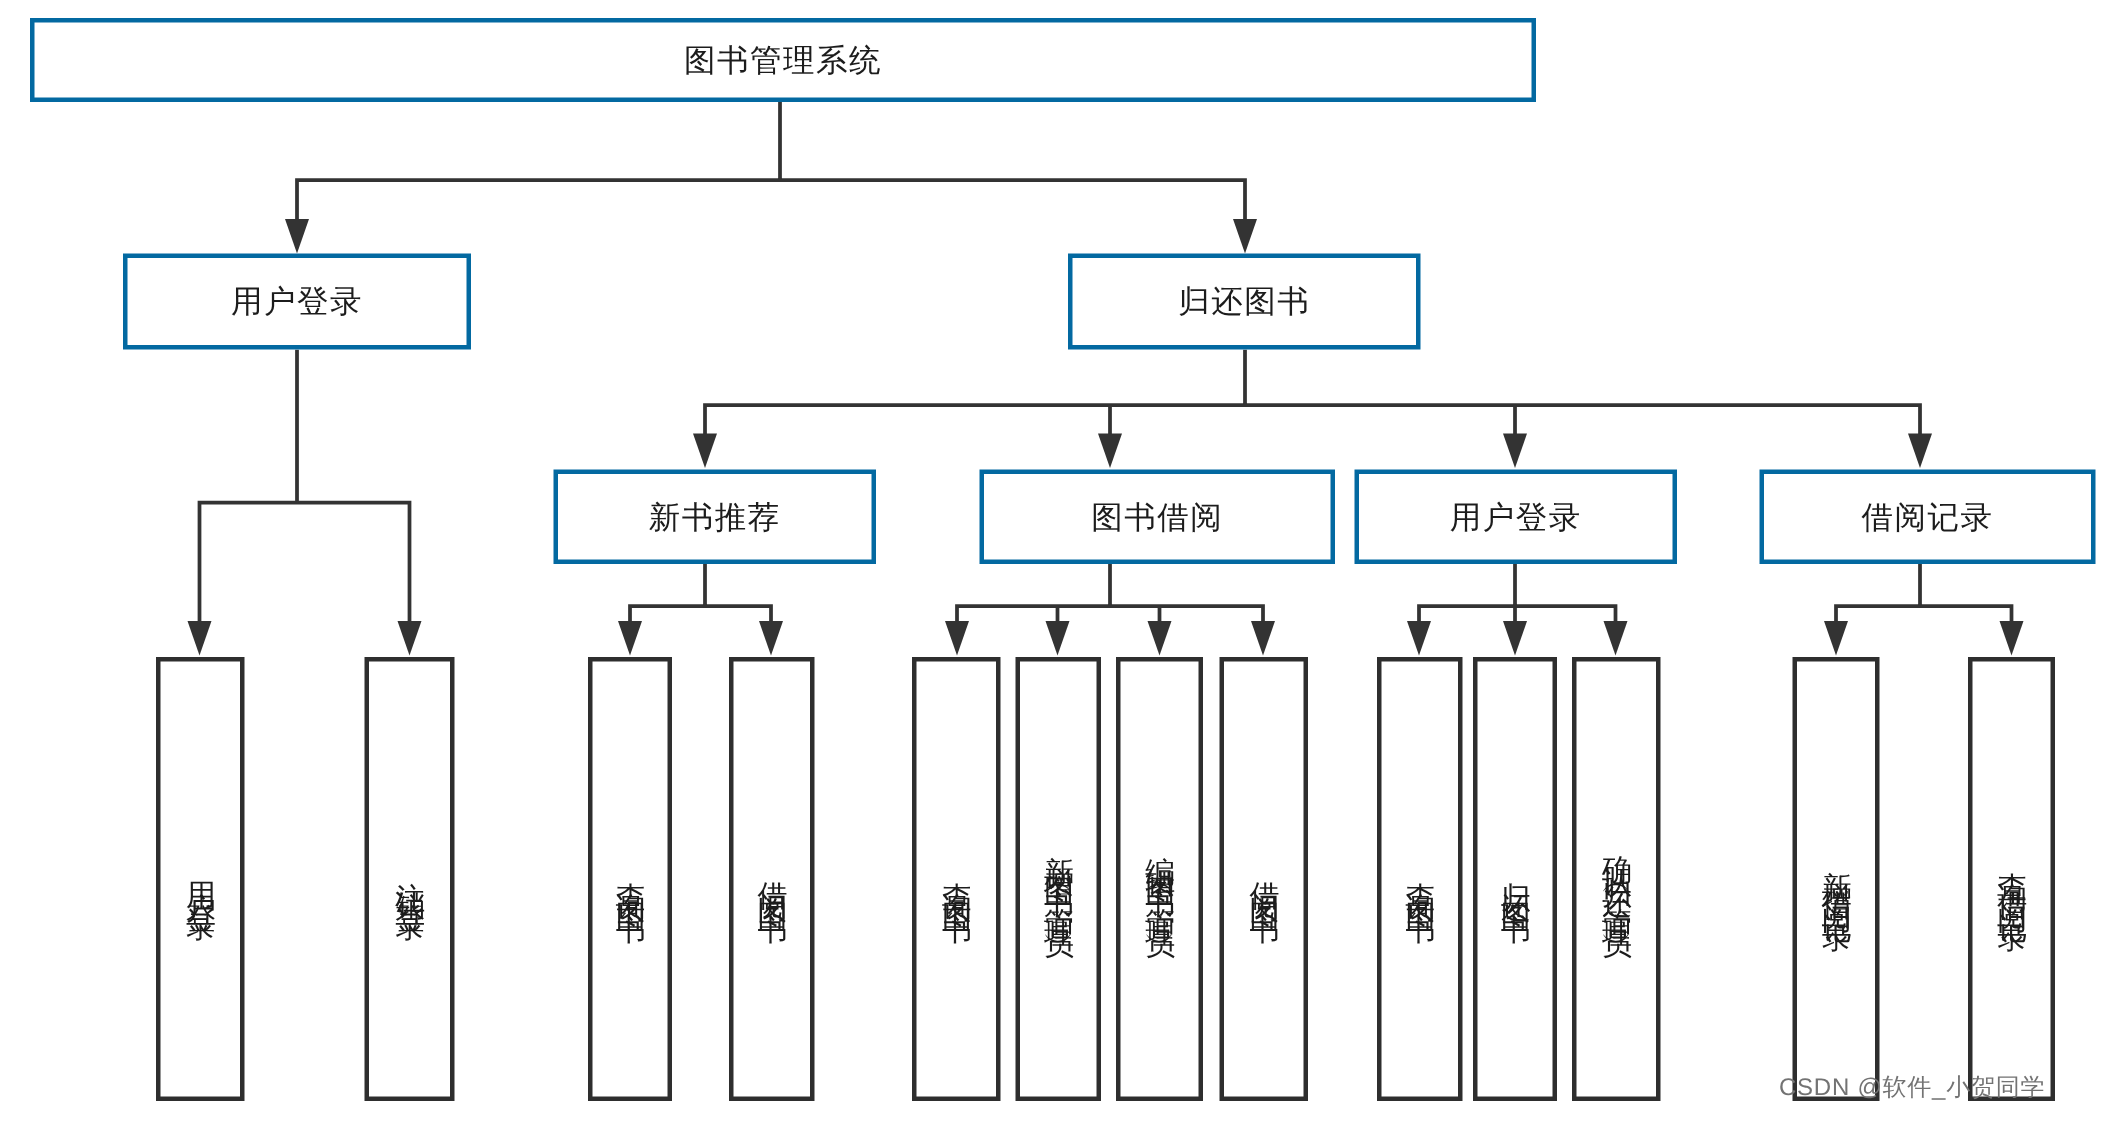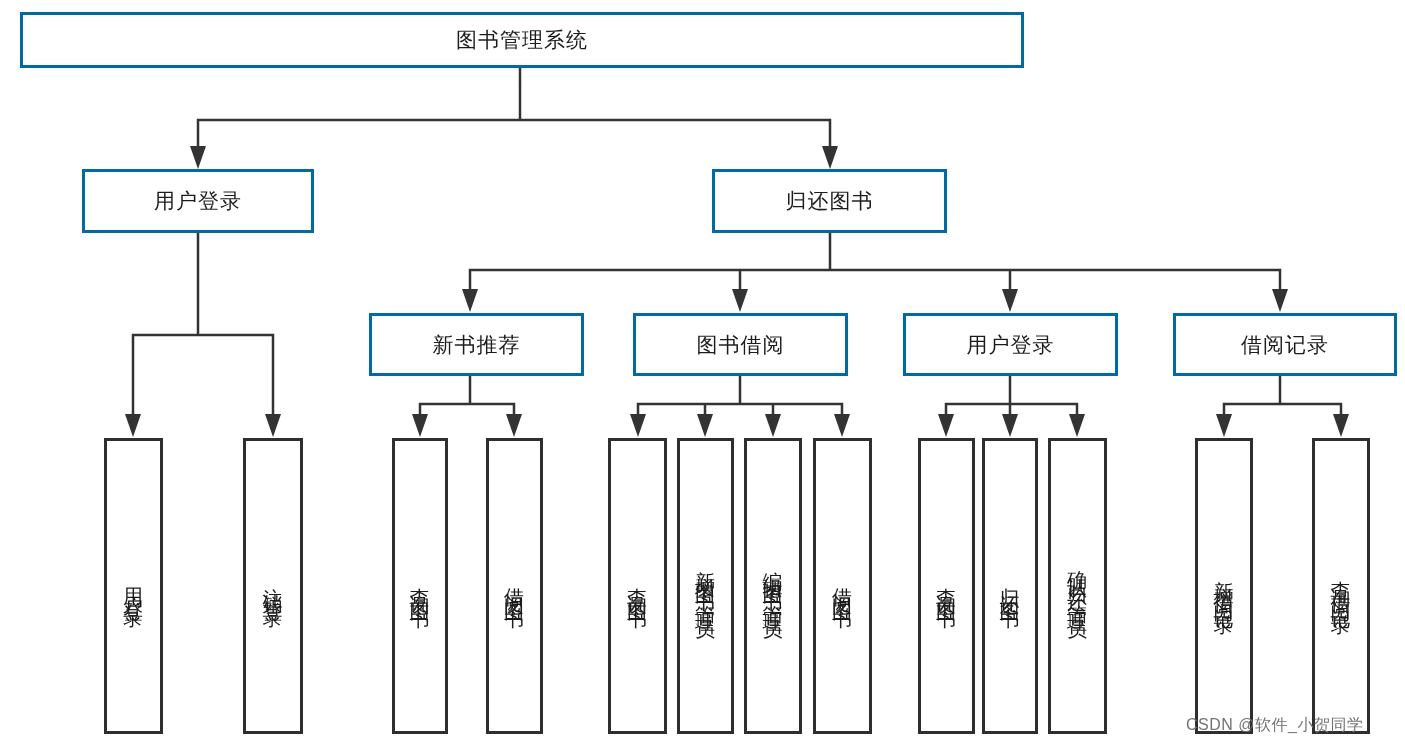--- a/index.html
+++ b/index.html
@@ -70,21 +70,21 @@
       <polygon points="1333,414 1349,414 1341,437"></polygon>
     </g>
   </svg>
 
   <div class="box" style="left:20px;top:12px;width:1004px;height:56px;">图书管理系统</div>
 
   <div class="box" style="left:82px;top:169px;width:232px;height:64px;">用户登录</div>
   <div class="box" style="left:712px;top:169px;width:235px;height:64px;">归还图书</div>
 
   <div class="box" style="left:369px;top:313px;width:215px;height:63px;">新书推荐</div>
-  <div class="box" style="left:633px;top:313px;width:215px;height:63px;">图书借阅</div>
+  <div class="box" style="left:653px;top:313px;width:237px;height:63px;">图书借阅</div>
   <div class="box" style="left:903px;top:313px;width:215px;height:63px;">用户登录</div>
   <div class="box" style="left:1173px;top:313px;width:224px;height:63px;">借阅记录</div>
 
   <div class="vbox" style="left:104px;top:438px;width:59px;height:296px;">
     <span>用户登录</span>
   </div>
   <div class="vbox" style="left:243px;top:438px;width:60px;height:296px;">
     <span>注销登录</span>
   </div>
 

